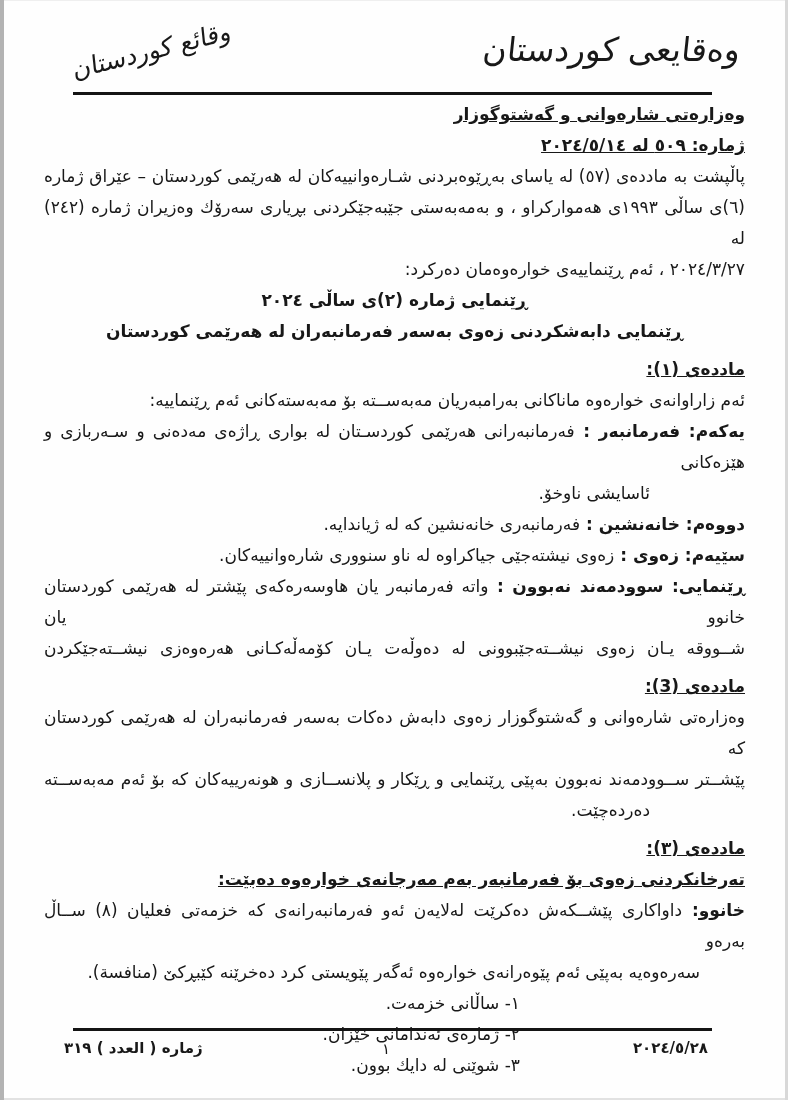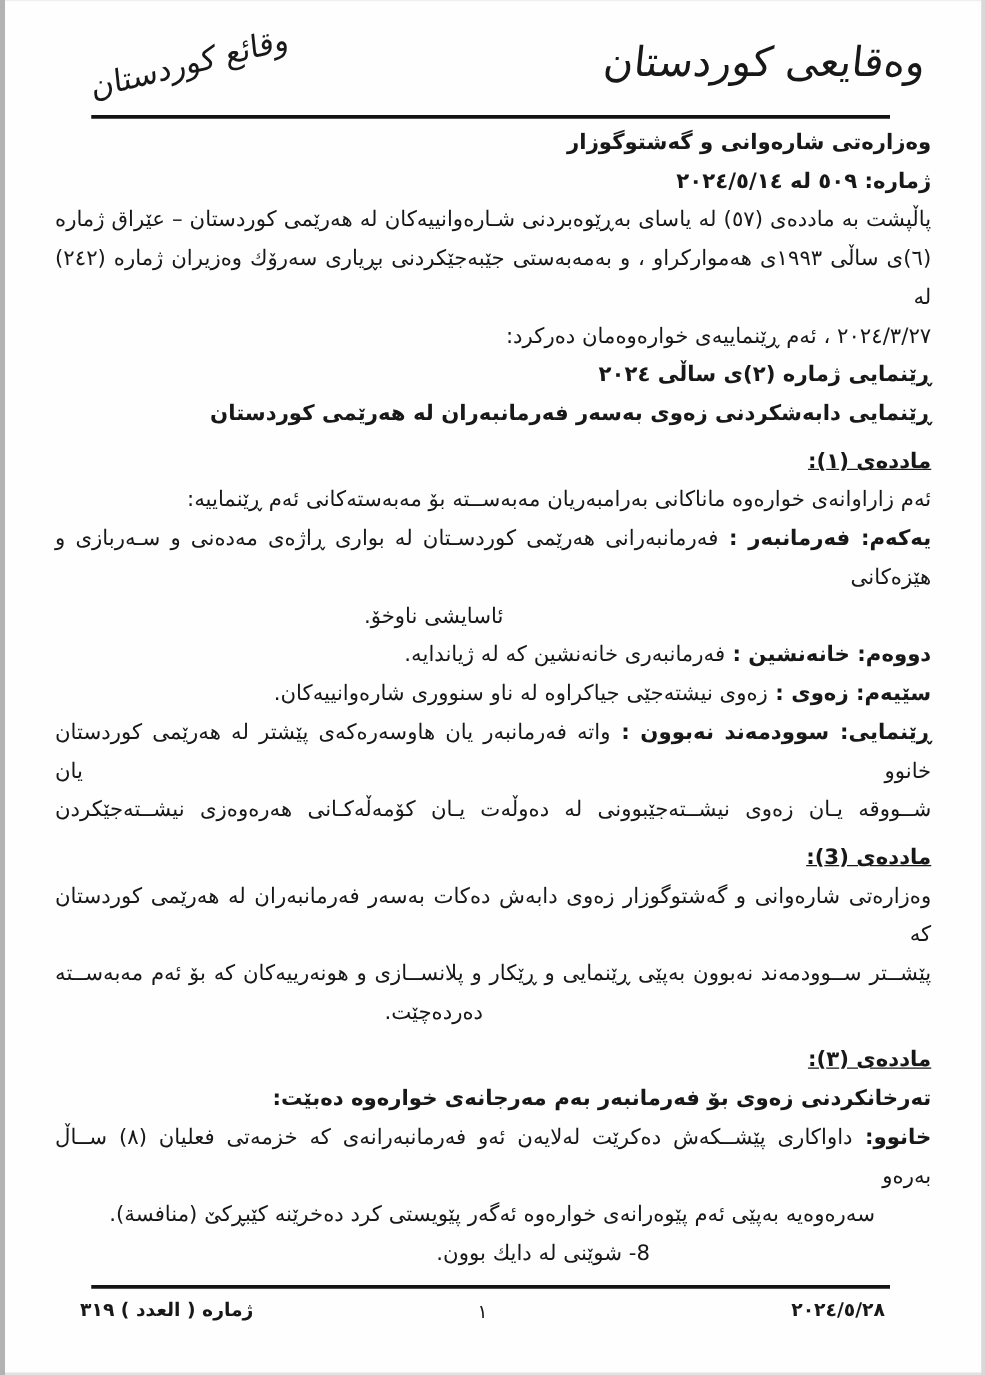--- a/index.html
+++ b/index.html
@@ -19,24 +19,24 @@
     transform:skewX(-6deg);letter-spacing:1px;}
   .logo{position:absolute;top:38px;left:62px;width:180px;text-align:center;
     font-size:25px;transform:rotate(-14deg) skewX(-8deg);line-height:1.05;}
   .header-rule{position:absolute;top:92px;left:73px;right:76px;height:3px;background:#141414;}
   
   .doc-body{position:absolute;top:99px;right:43px;left:44px;
     font-size:17px;line-height:31px;}
   .line{text-align:right;white-space:nowrap;}
   .line .b{font-weight:bold;}
   .justify{white-space:normal;text-align:justify;text-align-last:justify;}
-  .center-bold{font-weight:bold;}
-  .bold-right{font-weight:bold;}
+  .center-bold{text-align:center;font-weight:bold;}
+  .bold-right{font-weight:bold;text-decoration:underline;}
   .article{font-weight:bold;margin-top:7px;text-decoration:underline;}
-  .indent-1{padding-left:0;padding-right:0;text-align:center;margin-right:0;}
+  .indent-1{padding-left:0;padding-right:0;text-align:right;margin-right:0;}
   .indent-1{padding-right:95px;}
   .indent-2{padding-right:45px;}
   .list-item{padding-right:225px;}
   
   .footer{position:absolute;left:0;right:0;top:1028px;}
   .footer-rule{height:3px;background:#141414;margin:0 76px 0 73px;}
   .footer-row{position:relative;margin:8px 80px 0 64px;display:flex;
     justify-content:space-between;font-size:15px;font-weight:bold;}
   .page-num{position:absolute;left:50%;top:1px;transform:translateX(-50%);
     font-weight:normal;font-size:15px;}
@@ -69,21 +69,23 @@
       <div class="line justify"><span class="b">ڕێنمایی: سوودمەند نەبوون : </span><span>واتە فەرمانبەر یان هاوسەرەکەی پێشتر لە هەرێمی کوردستان خانوو یان</span></div>
       <div class="line justify"><span>شــووقە یـان زەوی نیشــتەجێبوونی لە دەوڵەت یـان کۆمەڵەکـانی هەرەوەزی نیشــتەجێکردن</span></div>
       <div class="line article"><span class="b">ماددەی (3):</span></div>
       <div class="line justify"><span>وەزارەتی شارەوانی و گەشتوگوزار زەوی دابەش دەکات بەسەر فەرمانبەران لە هەرێمی کوردستان کە</span></div>
       <div class="line justify"><span>پێشــتر ســوودمەند نەبوون بەپێی ڕێنمایی و ڕێکار و پلانســازی و هونەرییەکان کە بۆ ئەم مەبەســتە</span></div>
       <div class="line indent-1"><span>دەردەچێت.</span></div>
       <div class="line article"><span class="b">ماددەی (٣):</span></div>
       <div class="line bold-right"><span class="b">تەرخانکردنی زەوی بۆ فەرمانبەر بەم مەرجانەی خوارەوە دەبێت:</span></div>
       <div class="line justify"><span class="b">خانوو: </span><span>داواکاری پێشــکەش دەکرێت لەلایەن ئەو فەرمانبەرانەی کە خزمەتی فعلیان (٨) ســاڵ بەرەو</span></div>
       <div class="line indent-2"><span>سەرەوەیە بەپێی ئەم پێوەرانەی خوارەوە ئەگەر پێویستی کرد دەخرێنە کێبڕکێ (منافسة).</span></div>
-      <div class="line list-item"><span>8- شوێنی لە دایك بوون.</span></div>
+      <div class="line list-item"><span>١- ساڵانی خزمەت.</span></div>
+      <div class="line list-item"><span>٢- ژمارەی ئەندامانی خێزان.</span></div>
+      <div class="line list-item"><span>٣- شوێنی لە دایك بوون.</span></div>
     </div>
 
   <div class="footer">
     <div class="footer-rule"></div>
     <div class="footer-row">
       <span>٢٠٢٤/٥/٢٨</span>
       <span class="page-num">١</span>
       <span>ژمارە ( العدد ) ٣١٩</span>
     </div>
   </div>

